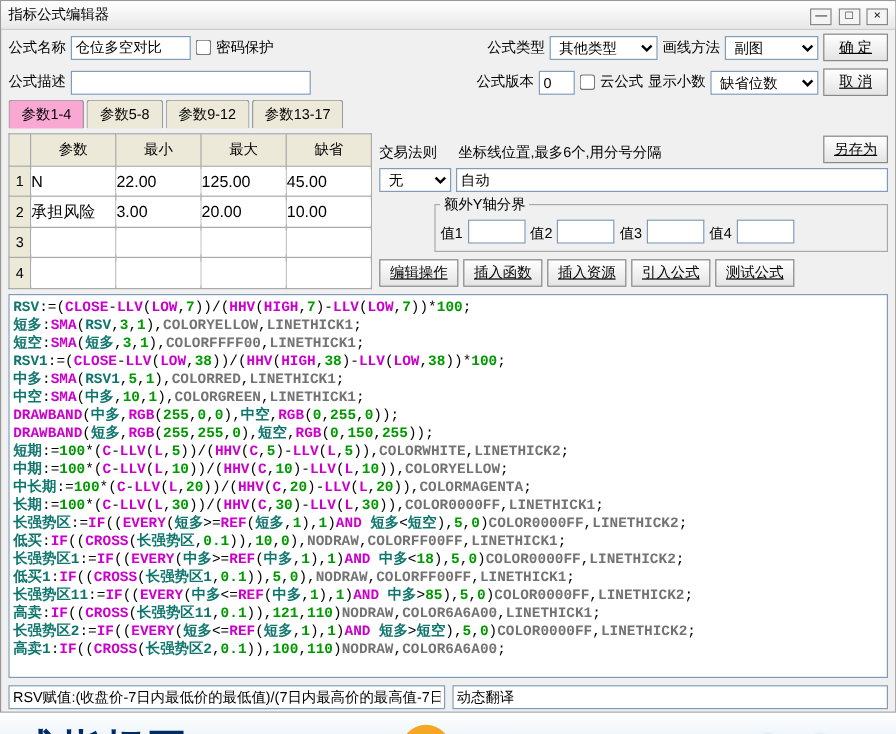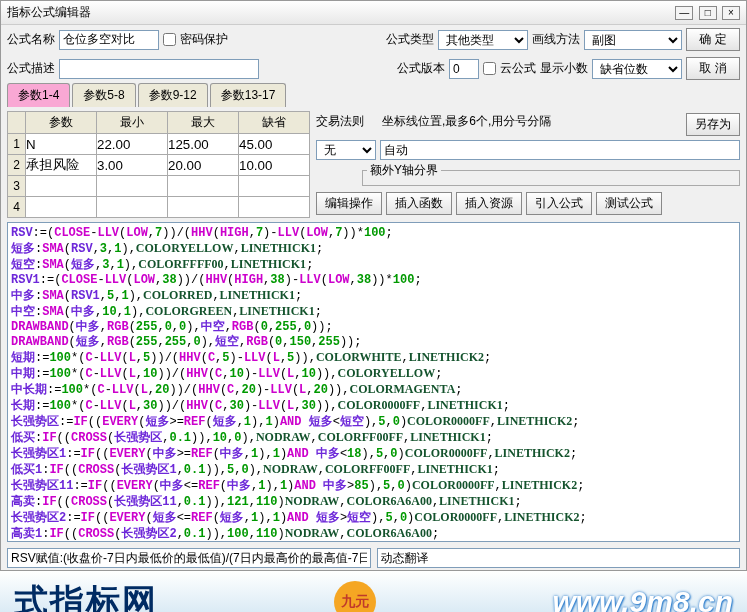--- a/index.html
+++ b/index.html
@@ -4,39 +4,39 @@
 <style>
 * { box-sizing: border-box; margin: 0; padding: 0; }
 body { font-family: SimSun, "宋体", sans-serif; font-size: 12px; background: #fff; width: 747px; }
 .window { border: 1px solid #999; background: #f0f0f0; }
 .titlebar { background: linear-gradient(#fff,#e8e8e8); padding: 3px 6px; display: flex; justify-content: space-between; align-items: center; border-bottom: 1px solid #ccc; }
 .titlebar-btns span { display: inline-block; width: 18px; height: 14px; border: 1px solid #888; margin-left: 2px; text-align: center; line-height: 12px; font-size: 10px; background: #f4f4f4; }
 .row { display: flex; align-items: center; padding: 3px 6px; gap: 4px; }
 .label { white-space: nowrap; }
 input[type=text], select { border: 1px solid #7f9db9; height: 20px; padding: 1px 3px; font-size: 12px; font-family: inherit; background: #fff; }
 input[type=checkbox] { vertical-align: middle; }
-.btn { border: 1px solid #888; background: linear-gradient(#fff,#e4e4e4); padding: 2px 8px; font-size: 12px; font-family: inherit; cursor: pointer; min-width: 54px; }
+.btn { border: 1px solid #888; background: linear-gradient(#fff,#e4e4e4); padding: 2px 8px; font-size: 12px; font-family: inherit; cursor: pointer; min-width: 54px; text-decoration: underline; }
 .highlight { background: #3399ff; color: #fff; }
 .tabs { display: flex; padding: 0 6px; }
 .tab { border: 1px solid #999; border-bottom: none; padding: 3px 10px; background: #ece9d8; margin-right: 2px; border-radius: 3px 3px 0 0; cursor: pointer; }
 .tab.active { background: #f9a8d4; }
 .params { display: flex; gap: 6px; padding: 4px 6px; }
 .param-table { border-collapse: collapse; }
 .param-table th, .param-table td { border: 1px solid #aaa; padding: 0; font-weight: normal; font-size: 12px; background: #fff; }
 .param-table th { background: #ece9d8; padding: 2px 4px; }
 .param-table td input { border: none; width: 70px; height: 20px; }
 .param-table .rownum { background: #ece9d8; text-align: center; width: 18px; }
 .right-panel { flex: 1; }
-.fieldset-row { display: flex; align-items: flex-start; gap: 4px; padding: 2px 0; }
+.fieldset-row { display: flex; align-items: flex-end; gap: 4px; padding: 2px 0; }
 .fieldset-row input[type=text] { width: 48px; }
 .code { background: #fff; border: 1px solid #7f9db9; margin: 0 6px 4px 6px; height: 320px; overflow: auto; padding: 3px; font-family: "Fixedsys", "Courier New", monospace; font-size: 12px; line-height: 15px; white-space: pre; }
-.code .kw { color: #6d28d9; font-weight: bold; }
+.code .kw { color: #0f766e; font-weight: bold; }
 .code .fn { color: #cc00cc; font-weight: bold; }
 .code .nm { color: #009900; font-weight: bold; }
-.code .rd { color: #14532d; font-weight: bold; font-family: Liberation Serif, serif; }
+.code .rd { color: #737373; font-weight: bold; }
 .status { display: flex; padding: 2px 6px; gap: 6px; }
 .status input { flex: 1; }
 .banner { display: flex; align-items: center; justify-content: space-between; padding: 8px 14px; background: linear-gradient(#fff,#c8e0f0); }
 .banner-left { font-size: 34px; font-weight: bold; color: #002b63; letter-spacing: 2px; }
 .banner-right { font-size: 30px; font-weight: bold; font-style: italic; color: #fff; text-shadow: 0 0 3px #2a7bcb, 1px 1px 2px #2a7bcb; }
 .logo-badge { width: 42px; height: 42px; border-radius: 50%; background: #f5a623; display: inline-flex; align-items: center; justify-content: center; color: #c0392b; font-weight: bold; font-size: 14px; }
 fieldset { border: 1px solid #aaa; padding: 2px 4px 4px 4px; margin-left: 46px; }
 legend { font-size: 12px; padding: 0 3px; }
 </style>
 </head>
@@ -54,21 +54,21 @@
 
   <div class="row">
     <span class="label">公式名称</span>
     <input type="text" style="width: 100px;" value="仓位多空对比">
     <input type="checkbox" style="">
     <span class="label">密码保护</span>
     <span style="flex:1"></span>
     <span class="label">公式类型</span>
     <select style="width:90px"><option>其他类型</option></select>
     <span class="label">画线方法</span>
-    <select style="width:98px"><option>副图</option></select>
+    <select style="width:78px"><option>副图</option></select>
     <button class="btn">确  定</button>
   </div>
 
   <div class="row">
     <span class="label">公式描述</span>
     <input type="text" class="highlight" style="width: 200px;" value="股票下载网WWW.GPXIAZAI.COM">
     <span style="flex:1"></span>
     <span class="label">公式版本</span>
     <input type="text" style="width: 30px;" value="0">
     <input type="checkbox" style="">
@@ -133,20 +133,30 @@
         <span class="label">坐标线位置,最多6个,用分号分隔</span>
         <span style="flex:1"></span>
         <button class="btn">另存为</button>
       </div>
       <div class="fieldset-row">
         <select style="width:60px"><option>无</option></select>
         <input type="text" style="flex: 1 1 0%;" value="自动">
       </div>
       <fieldset>
         <legend>额外Y轴分界</legend>
+        <div class="fieldset-row">
+          <span>值1</span>
+            <input type="text" style="">
+          <span>值2</span>
+            <input type="text" style="">
+          <span>值3</span>
+            <input type="text" style="">
+          <span>值4</span>
+            <input type="text" style="">
+        </div>
       </fieldset>
       <div class="fieldset-row" style="margin-top:4px;gap:4px;">
         <button class="btn">编辑操作</button>
         <button class="btn">插入函数</button>
         <button class="btn">插入资源</button>
         <button class="btn">引入公式</button>
         <button class="btn">测试公式</button>
       </div>
     </div>
   </div>

